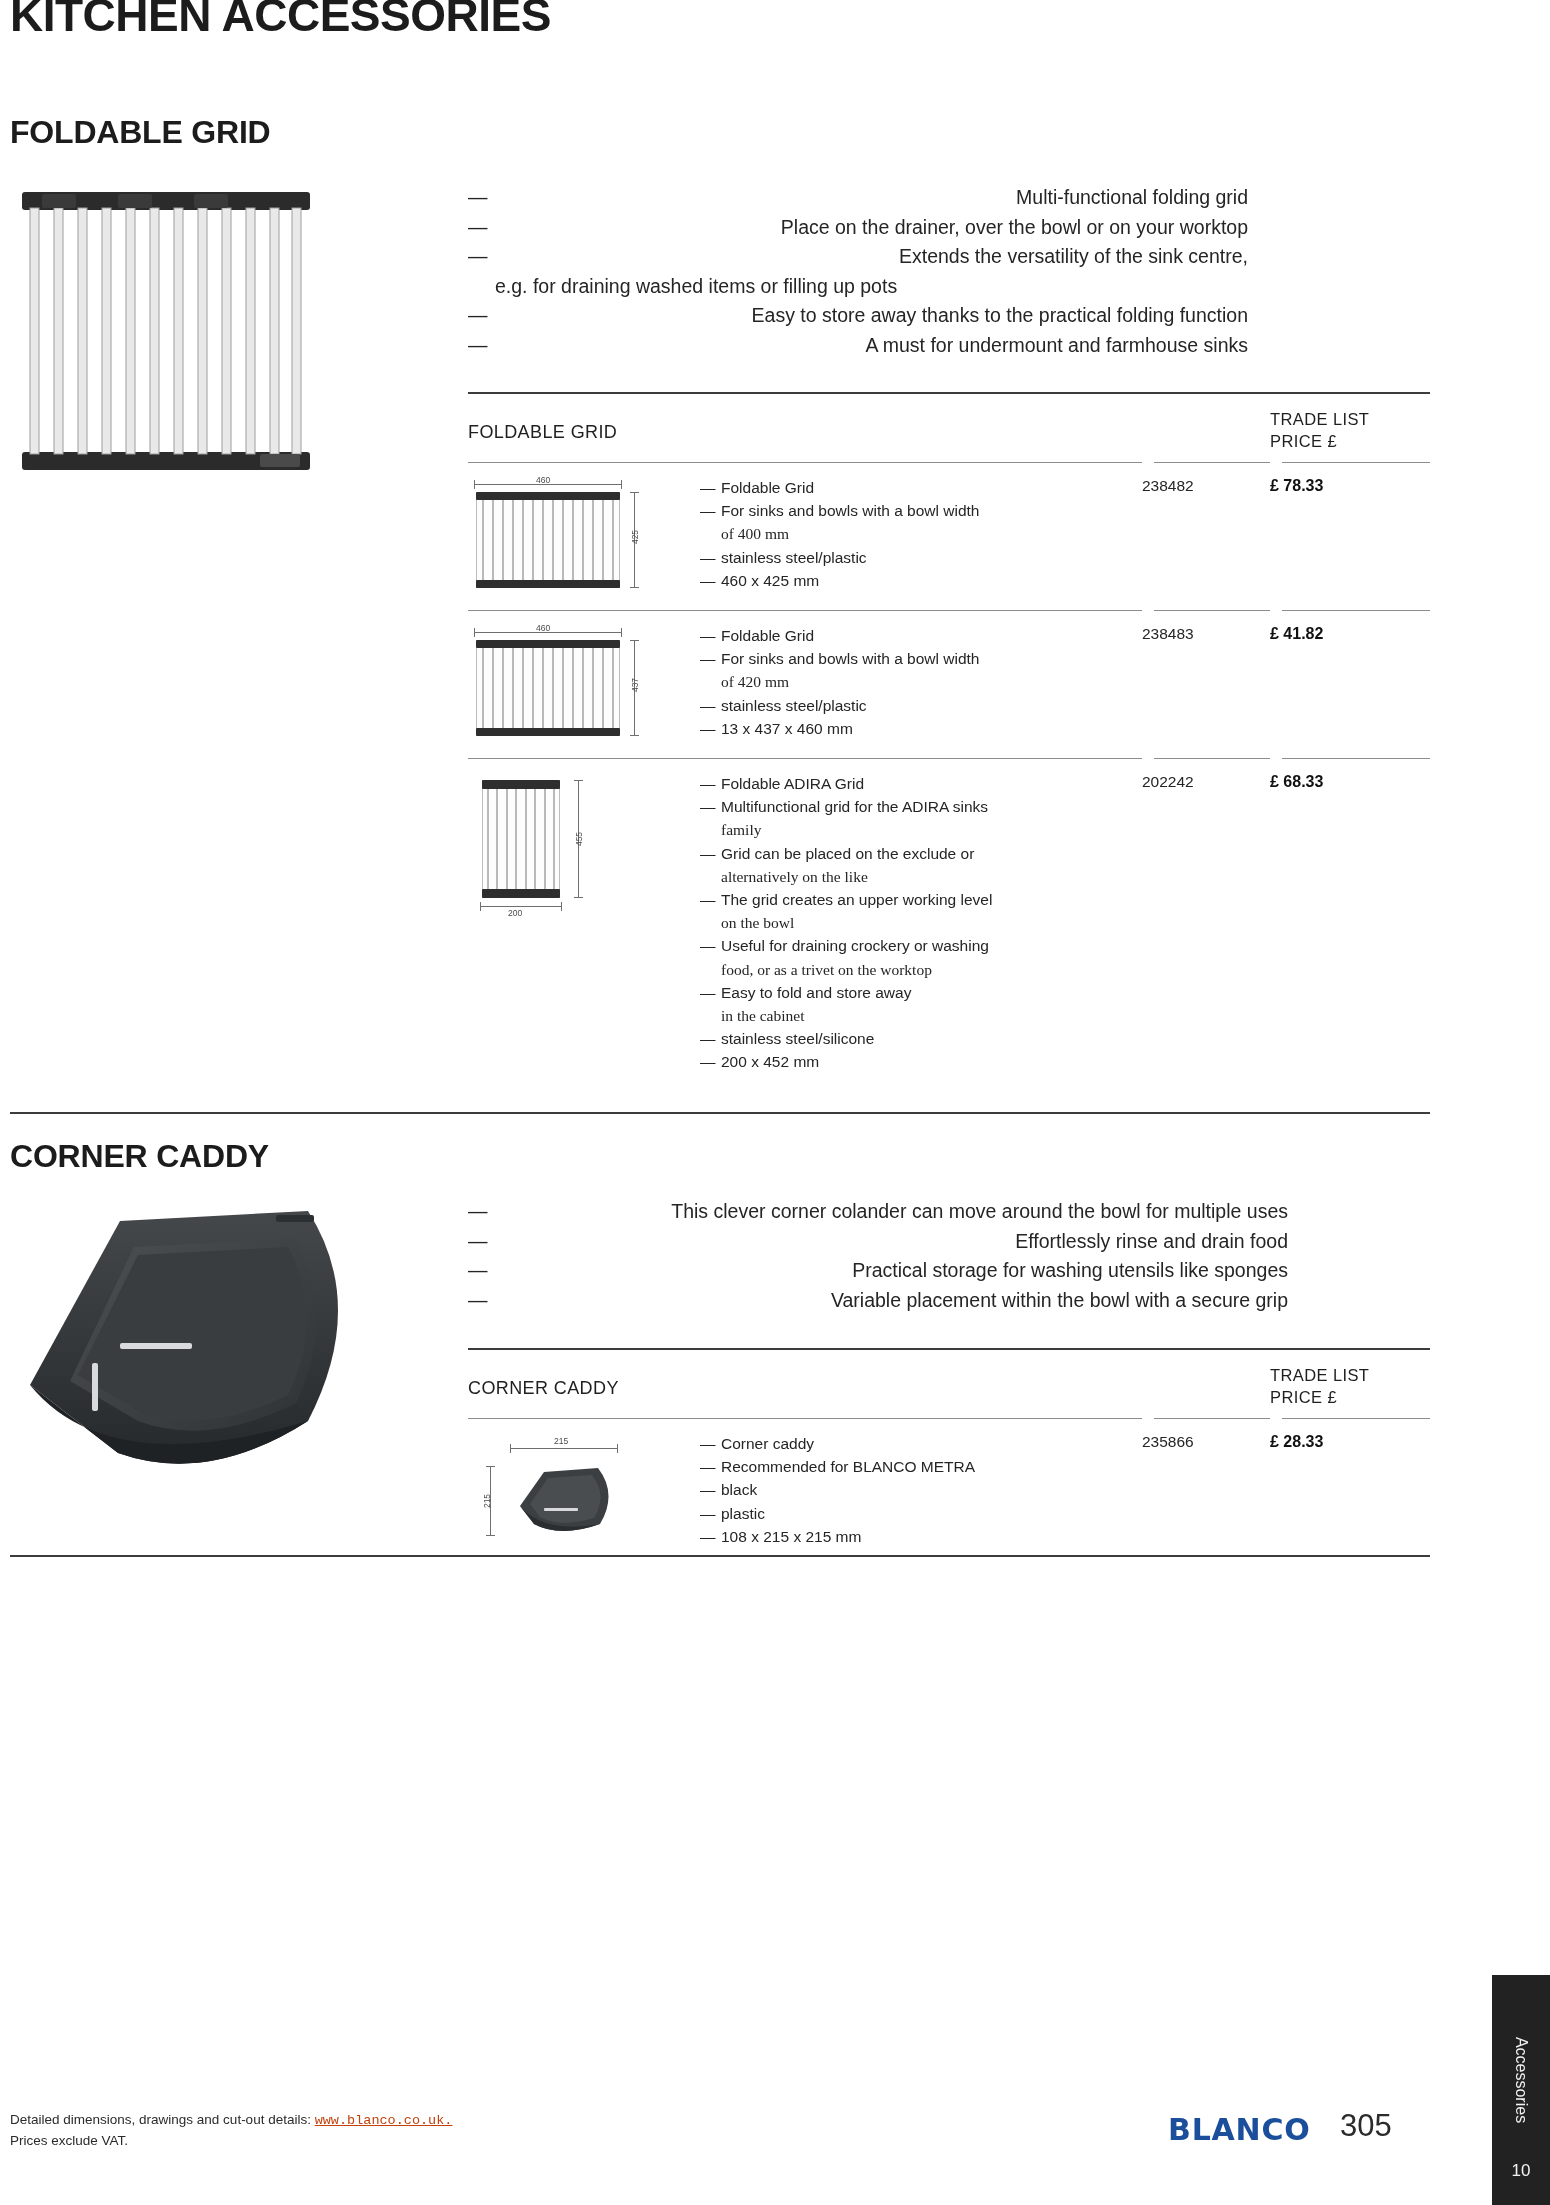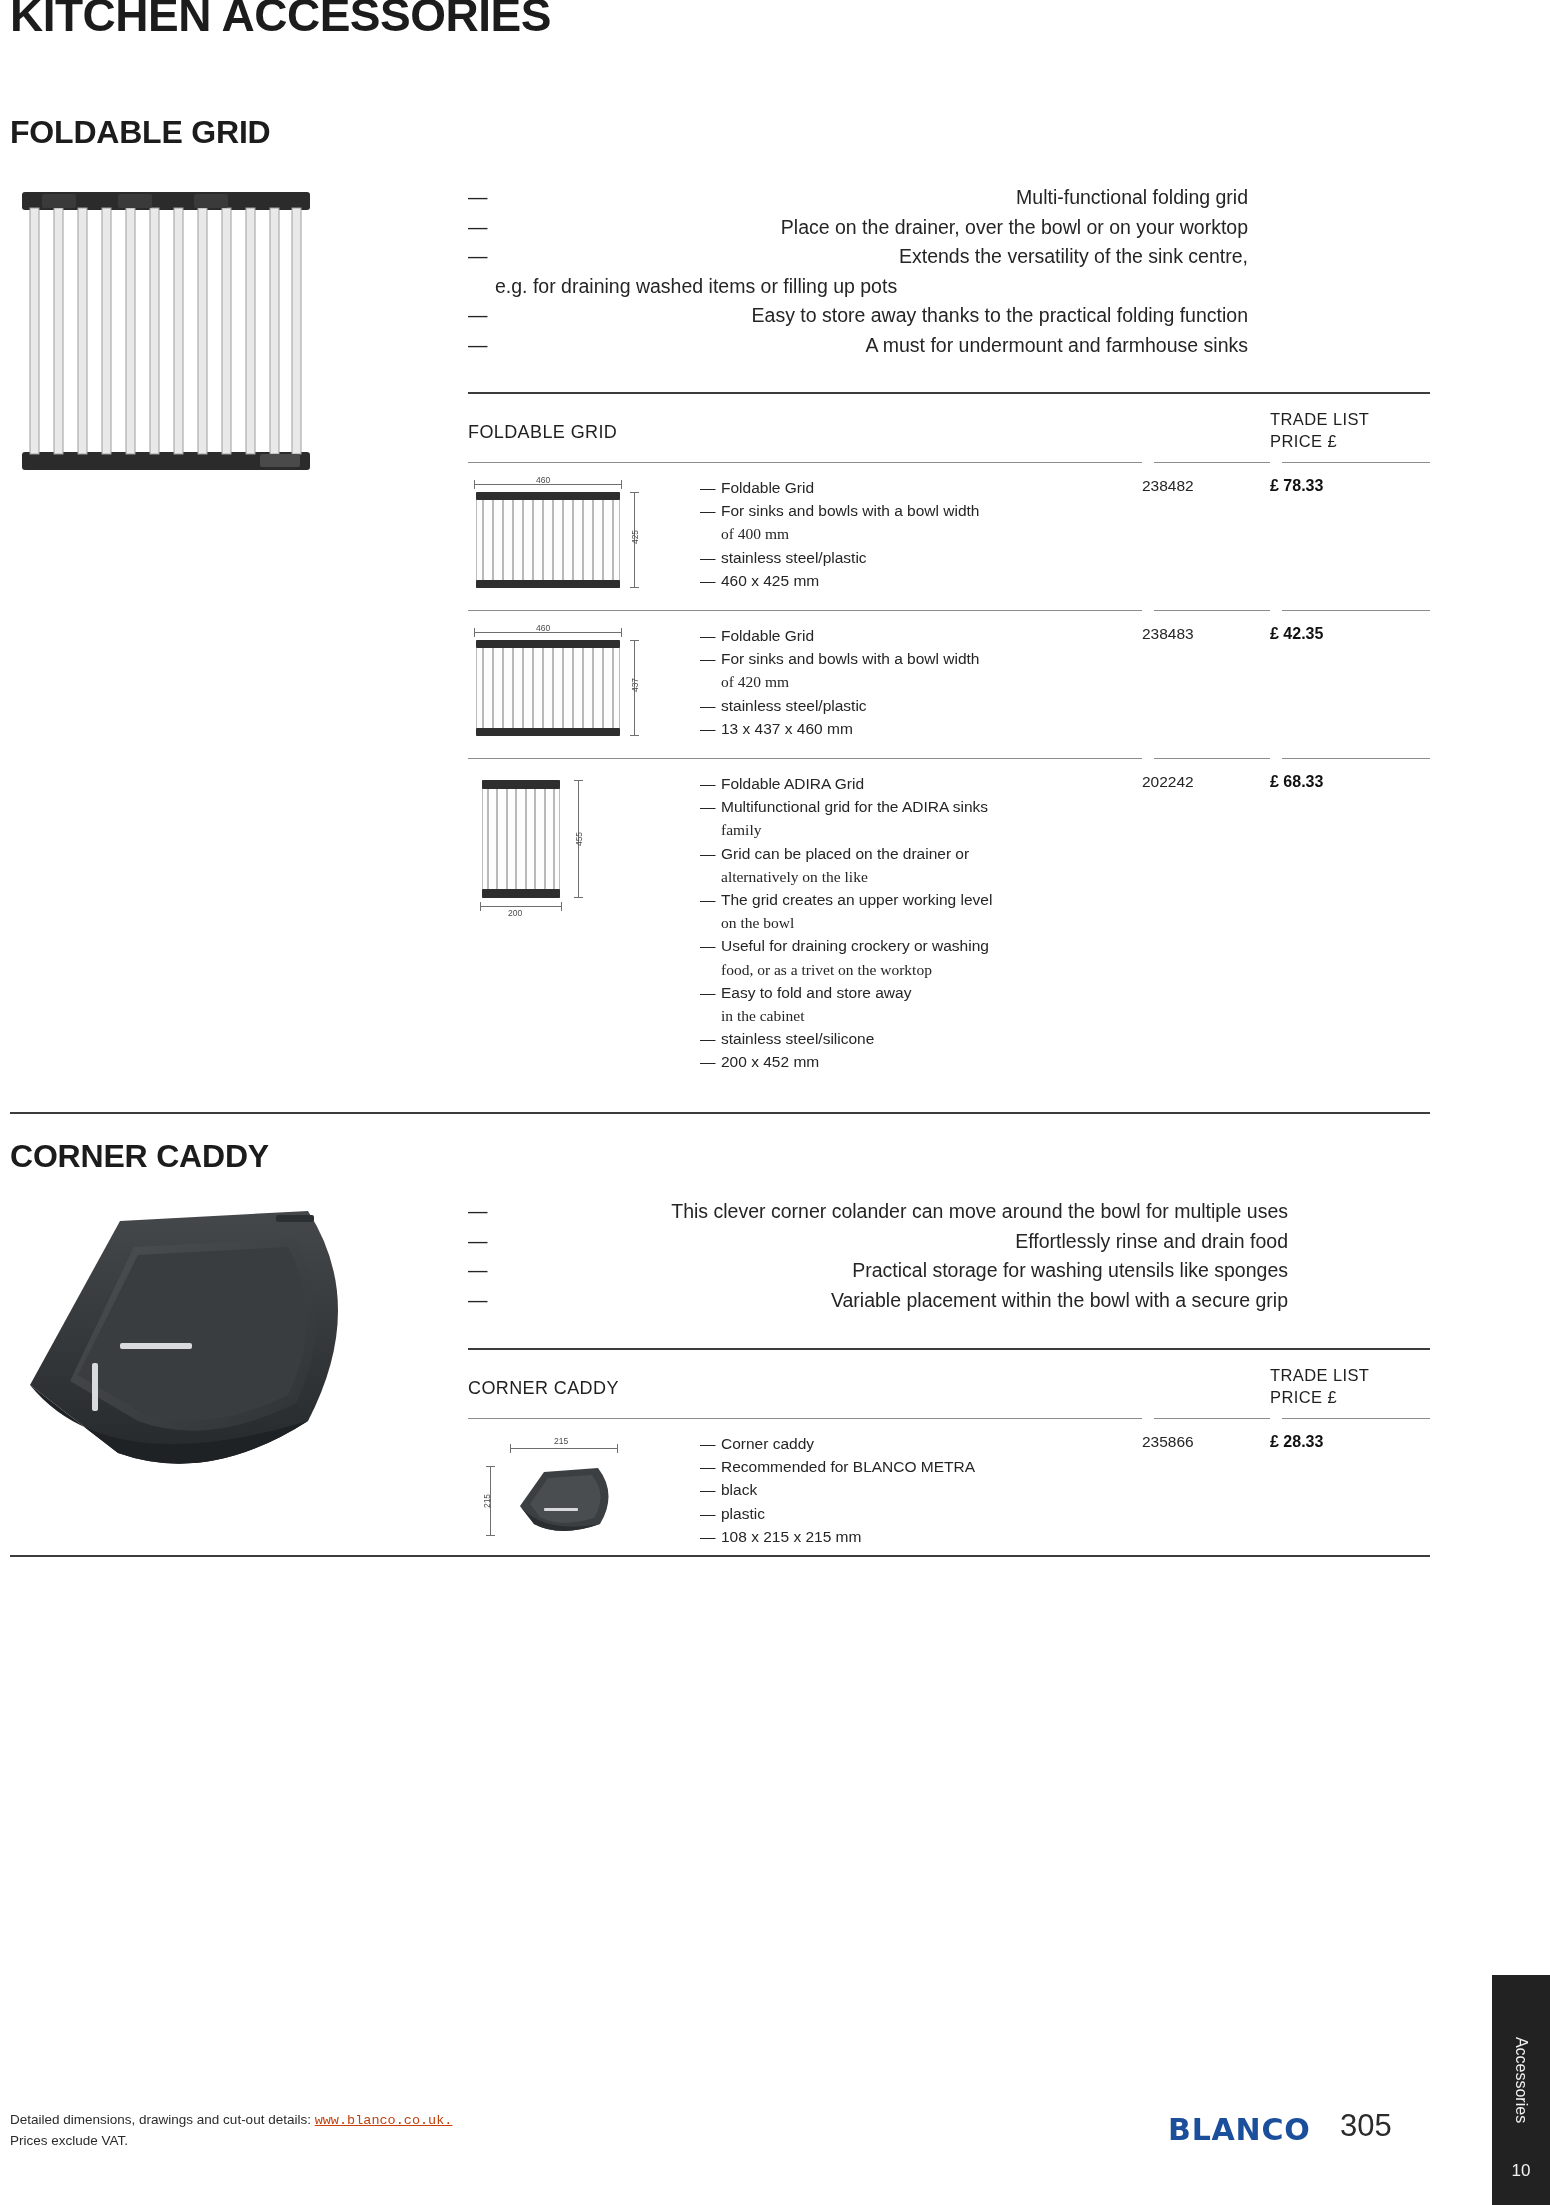--- a/index.html
+++ b/index.html
@@ -311,21 +311,21 @@
         <div class="li">
           <span class="dash">—</span>
           <span>stainless steel/plastic</span>
         </div>
         <div class="li">
           <span class="dash">—</span>
           <span>13 x 437 x 460 mm</span>
         </div>
       </div>
       <div class="cell-code">238483</div>
-      <div class="cell-price">£ 42.35</div>
+      <div class="cell-price">£ 41.82</div>
     </div>
 
     <div class="rule-row">
       <div class="rule-seg-a"></div>
         <div class="rule-gap"></div>
         <div class="rule-seg-b"></div>
         <div class="rule-seg-c"></div>
     </div>
     <div class="prow">
       <div class="cell-draw">
@@ -361,21 +361,21 @@
           <span class="dash">—</span>
           <span>Foldable ADIRA Grid</span>
         </div>
         <div class="li">
           <span class="dash">—</span>
           <span>Multifunctional grid for the ADIRA sinks</span>
         </div>
         <div class="cont">family</div>
         <div class="li">
           <span class="dash">—</span>
-          <span>Grid can be placed on the drainer or</span>
+          <span>Grid can be placed on the exclude or</span>
         </div>
         <div class="cont">alternatively on the like</div>
         <div class="li">
           <span class="dash">—</span>
           <span>The grid creates an upper working level</span>
         </div>
         <div class="cont">on the bowl</div>
         <div class="li">
           <span class="dash">—</span>
           <span>Useful for draining crockery or washing</span>

